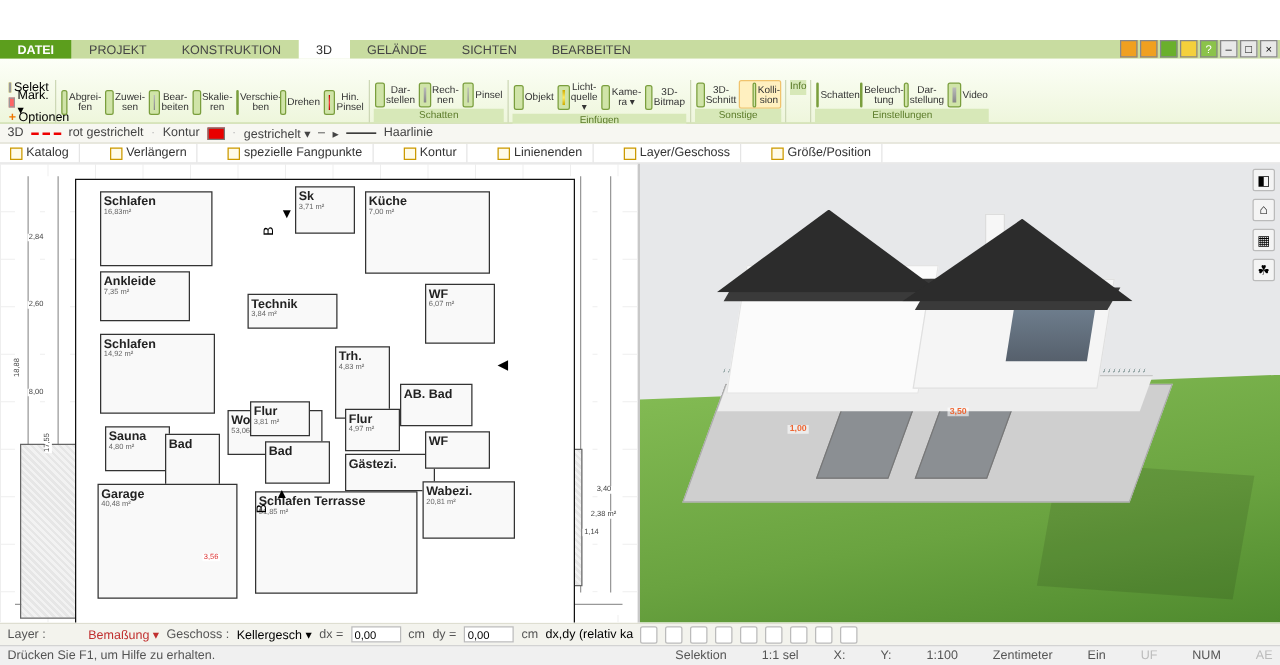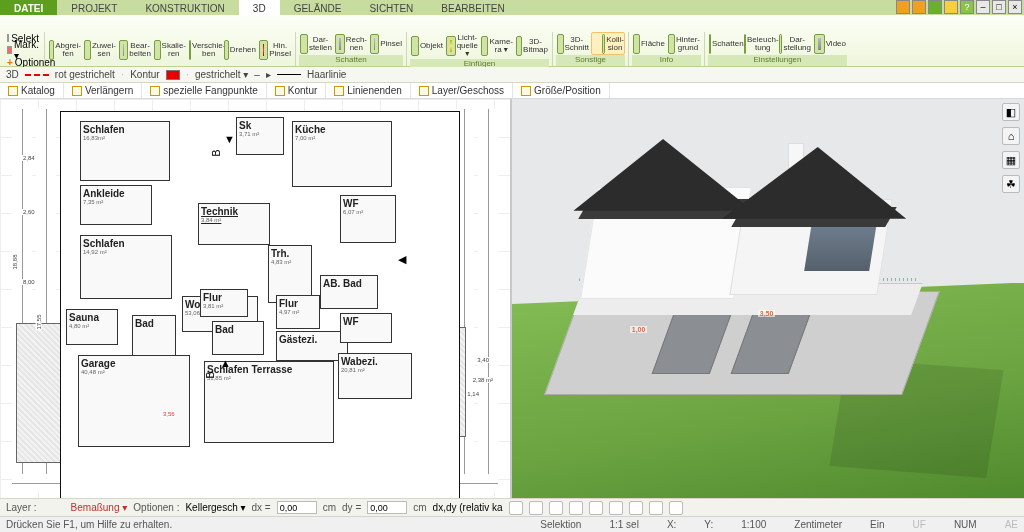--- a/index.html
+++ b/index.html
@@ -1,19 +1,19 @@
 <!DOCTYPE html>
 <html><head>
 <meta charset="utf-8">
 <style>
 * { margin:0; padding:0; box-sizing:border-box; font-family:"Segoe UI",Tahoma,sans-serif; font-size:10px; }
 body { width:1024px; height:532px; overflow:hidden; background:#fff; display:flex; flex-direction:column; }
 
 
-.tabstrip { height:15px; display:flex; align-items:stretch; background:#c8dca0; }
+.tabstrip { height:15px; display:flex; align-items:stretch; background:#c8dca0;margin-top:32px; }
 .tabstrip .tab { padding:1px 14px 0 14px; color:#444; cursor:pointer; display:flex; align-items:center; }
 .tabstrip .tab.file { background:#5c9e1d; color:#fff; font-weight:600; }
 .tabstrip .tab.active { background:#fff; color:#333; }
 .tabstrip .spacer { flex:1; }
 .tabstrip .rightbtn { width:14px; height:14px; margin-top:0; border:1px solid #888; margin-right:2px; display:flex; align-items:center; justify-content:center; font-size:9px; }
 .rb-q { background:#8bc34a; color:#fff; }
 .rb-min { background:#e8e8e8; }
 
 
 .ribbon { height:52px; background:linear-gradient(#fdfff8,#eef6dc); border-bottom:1px solid #bcd28e; display:flex; padding:1px 2px 0 2px; }
@@ -34,21 +34,21 @@
 .minibtn .dot{width:8px;height:8px;background:#ffeb3b;border:1px solid #999;}
 
 
 .linebar { height:16px; background:#f7f7f2; border-bottom:1px solid #d7d7c8; display:flex; align-items:center; gap:6px; padding:0 6px; font-size:9px; color:#444; }
 .linebar .swatch { width:14px; height:10px; background:#e80000; border:1px solid #777; }
 .linebar .sep { color:#bbb; }
 .linebar .dash { width:24px; border-top:2px dashed #e00; }
 .linebar .thin { width:24px; border-top:1px solid #000; }
 
 
-.insp { height:16px; background:#fff; border-bottom:1px solid #d9d9d9; display:flex; }
+.insp { height:16px; background:#fff; border-bottom:1px solid #d9d9d9; display:flex;gap:16px; }
 .insp .item { display:flex; align-items:center; gap:3px; padding:0 8px; border-right:1px solid #e5e5e5; font-size:9px; color:#333; cursor:pointer; }
 .insp .ico{width:10px;height:10px;border:1px solid #c90;background:#fffbe8;}
 
 
 .split { flex:1; display:flex; min-height:0; }
 .pane { position:relative; background:#fff; overflow:hidden; }
 .pane.left { width:50%; border-right:2px solid #c8c8c8; }
 .pane.right { flex:1; }
 
 
@@ -232,31 +232,20 @@
         </div>
         <div class="rbtn-lg on">
           <div class="ic red"></div>
           <div class="lb">Kolli-
 sion</div>
         </div>
       </div>
     <div class="glabel">Sonstige</div>
   </div>
   <div class="rgroup">
-    <div class="btns" id="g-info">
-        <div class="rbtn-lg">
-          <div class="ic gry"></div>
-          <div class="lb">Fläche</div>
-        </div>
-        <div class="rbtn-lg">
-          <div class="ic gry"></div>
-          <div class="lb">Hinter-
-grund</div>
-        </div>
-      </div>
     <div class="glabel">Info</div>
   </div>
   <div class="rgroup">
     <div class="btns" id="g-einstellungen">
         <div class="rbtn-lg">
           <div class="ic gry"></div>
           <div class="lb">Schatten</div>
         </div>
         <div class="rbtn-lg">
           <div class="ic yel"></div>
@@ -341,41 +330,41 @@
             <div class="ar">16,83m²</div>
           </div>
           <div class="room" style="left: 80px; top: 86px; width: 72px; height: 40px;">
             <div class="nm">Ankleide</div>
             <div class="ar">7,35 m²</div>
           </div>
           <div class="room" style="left: 80px; top: 136px; width: 92px; height: 64px;">
             <div class="nm">Schlafen</div>
             <div class="ar">14,92 m²</div>
           </div>
-          <div class="room" style="left: 66px; top: 210px; width: 52px; height: 36px;">
+          <div class="room" style="left: 84px; top: 210px; width: 52px; height: 36px;">
             <div class="nm">Sauna</div>
             <div class="ar">4,80 m²</div>
           </div>
           <div class="room" style="left: 132px; top: 216px; width: 44px; height: 44px;">
             <div class="nm">Bad</div>
             <div class="ar"></div>
           </div>
           <div class="room" style="left: 78px; top: 256px; width: 112px; height: 92px;">
             <div class="nm">Garage</div>
             <div class="ar">40,48 m²</div>
           </div>
           <div class="room" style="left: 236px; top: 18px; width: 48px; height: 38px;">
             <div class="nm">Sk</div>
             <div class="ar">3,71 m²</div>
           </div>
           <div class="room" style="left: 292px; top: 22px; width: 100px; height: 66px;">
             <div class="nm">Küche</div>
             <div class="ar">7,00 m²</div>
           </div>
-          <div class="room" style="left: 198px; top: 104px; width: 72px; height: 42px; text-decoration: underline;">
+          <div class="room" style="left: 198px; top: 104px; width: 72px; height: 28px;">
             <div class="nm">Technik</div>
             <div class="ar">3,84 m²</div>
           </div>
           <div class="room" style="left: 182px; top: 150px; width: 76px; height: 36px; margin-top: 47px;">
             <div class="nm">Wohnen</div>
             <div class="ar">53,06 m²</div>
           </div>
           <div class="room" style="left: 200px; top: 190px; width: 48px; height: 28px;">
             <div class="nm">Flur</div>
             <div class="ar">3,81 m²</div>
@@ -462,21 +451,21 @@
       <div class="p">⌂</div>
       <div class="p">▦</div>
       <div class="p">☘</div>
     </div>
   </div>
 </div>
 
 <div class="numbar">
   <span class="l">Layer :</span>
   <span class="sel">Bemaßung ▾</span>
-  <span class="l">Optionen :</span>
+  <span class="l">Geschoss :</span>
   <span>Kellergesch ▾</span>
   <span class="l">dx =</span>
   <input value="0,00" style="">
   <span class="l">cm</span>
   <span class="l">dy =</span>
   <input value="0,00" style="">
   <span class="l">cm</span>
   <span>dx,dy (relativ ka</span>
   <div class="mini"></div>
   <div class="mini"></div>

